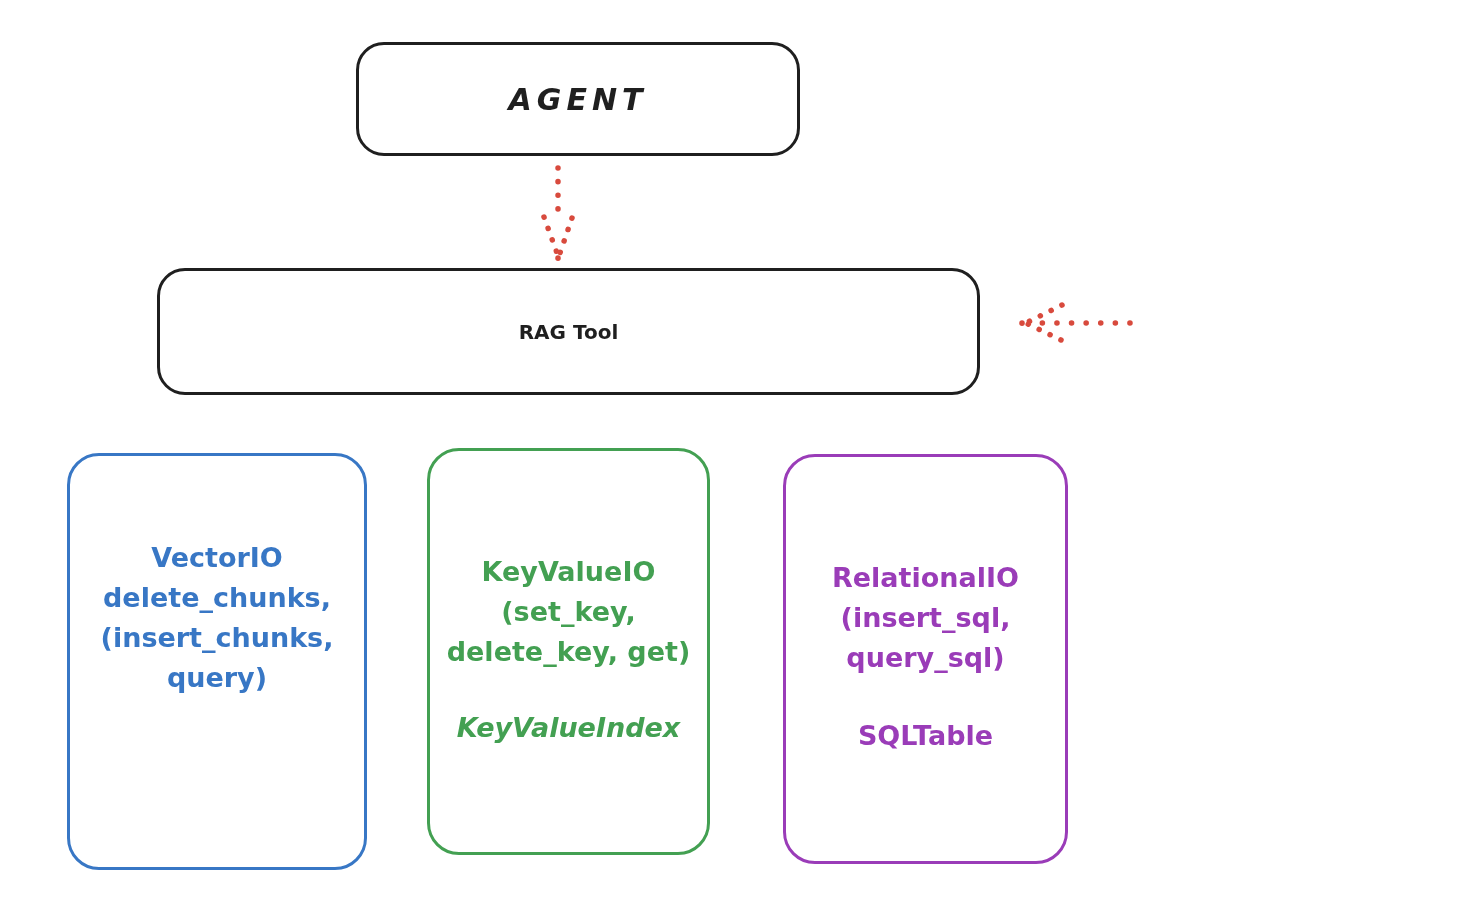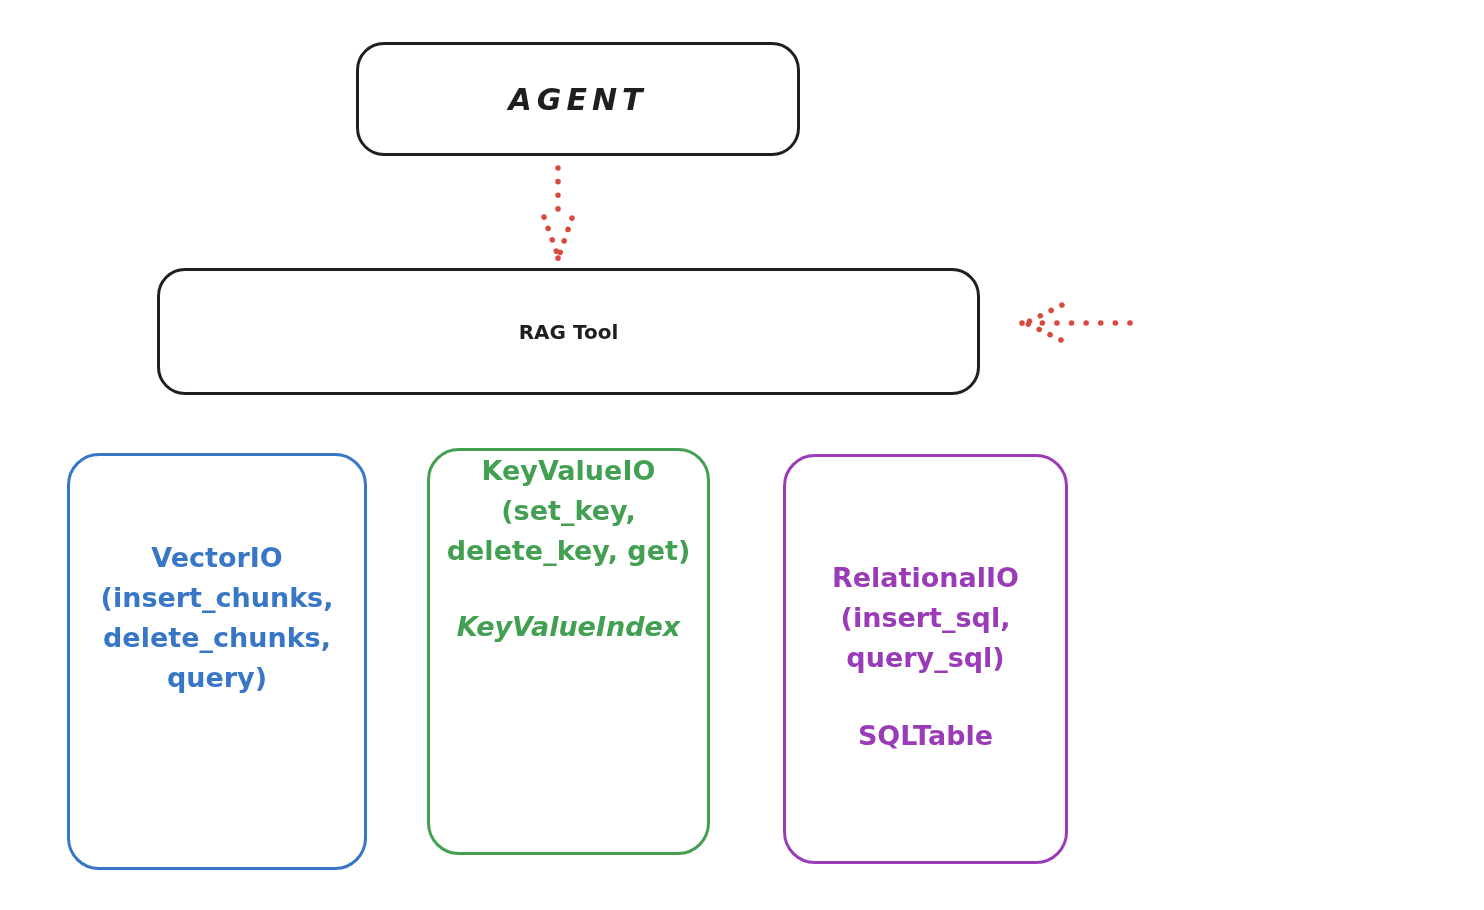--- a/index.html
+++ b/index.html
@@ -65,21 +65,21 @@
     color: #3877c5;
   }
   .vector .backend-text { margin-top: 82px; }
   .vector .index-label { margin-top: 37px; }
   .keyvalue {
     left: 427px; top: 448px;
     width: 283px; height: 407px;
     border-color: #43a052;
     color: #43a052;
   }
-  .keyvalue .backend-text { }
+  .keyvalue .backend-text { margin-top: 101px; }
   .keyvalue .index-label { margin-top: 36px; font-style: italic; }
   .relational {
     left: 783px; top: 448px;
     width: 285px; height: 410px;
     border-color: #9a3cb8;
     color: #9a3cb8;
     margin-top: 6px;
   }
   .relational .backend-text { margin-top: 101px; }
   .relational .index-label { margin-top: 38px; }
@@ -121,22 +121,22 @@
   </div>
 
   <div class="node ink-box rag">
     <span>RAG Tool</span>
   </div>
 
 
   <div class="node backend vector">
     <div class="backend-text">
       <div>VectorIO</div>
+      <div>delete_chunks,</div>
       <div>(insert_chunks,</div>
-      <div>delete_chunks,</div>
       <div>query)</div>
     </div>
   </div>
 
   <div class="node backend keyvalue">
     <div class="backend-text">
       <div>KeyValueIO</div>
       <div>(set_key,</div>
       <div>delete_key, get)</div>
       <div class="index-label">KeyValueIndex</div>

